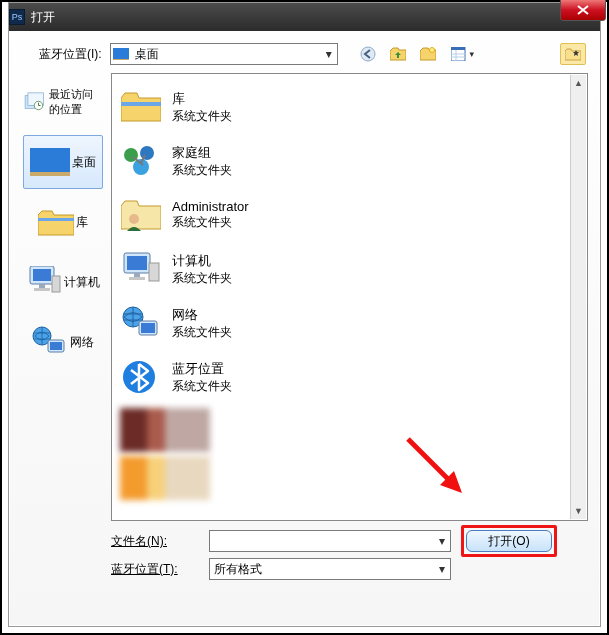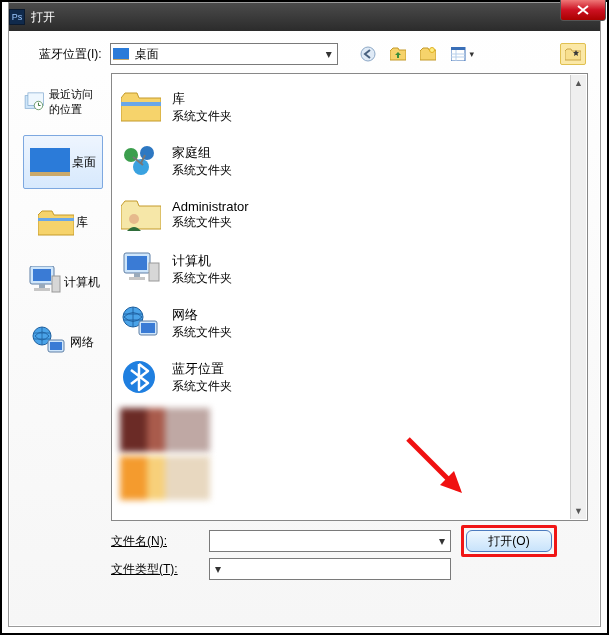--- a/index.html
+++ b/index.html
@@ -269,22 +269,23 @@
                 <span class="ctext" style="min-height:14px"></span>
                 <span class="carrow">▾</span>
               </div>
               <div class="openhl">
                 <div class="btn">
                     <span>打开(O)</span>
                   </div>
               </div>
             </div>
             <div class="brow">
-              <label>文件类型(T):</label>
+              <label>蓝牙位置(T):</label>
               <div class="combo">
+                <span class="ctext">所有格式</span>
                 <span class="carrow">▾</span>
               </div>
             </div>
           </div>
         </div>
       </div>
     </div>
 
     <svg class="arrow" width="80" height="80" viewBox="0 0 80 80">
       <line x1="8" y1="8" x2="58" y2="58" stroke="#f01010" stroke-width="5"></line>

